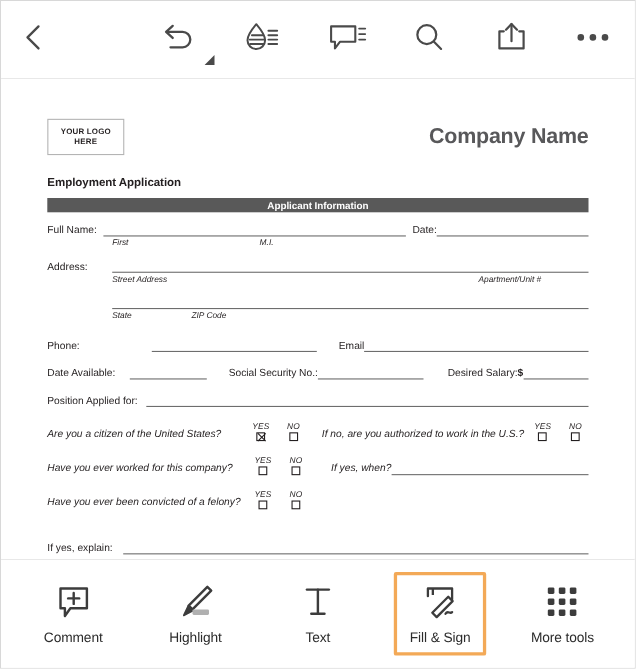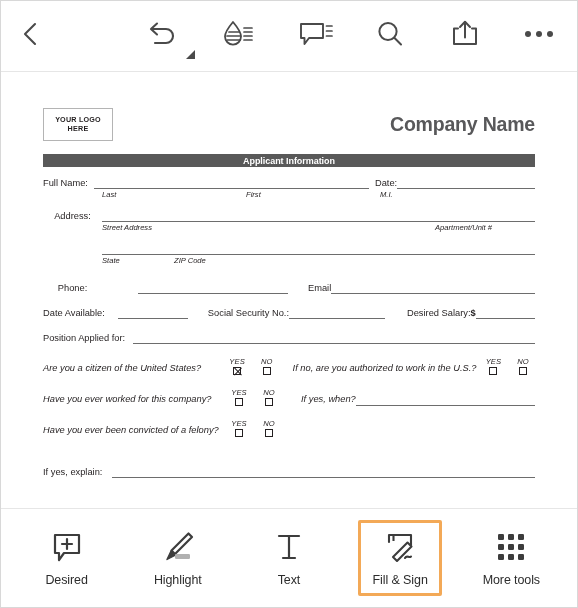--- a/index.html
+++ b/index.html
@@ -88,21 +88,21 @@
     height: 13px;
     background: #595959;
     color: #ffffff;
     font-size: 9px; font-weight: bold;
     display: flex; align-items: center; justify-content: center;
     letter-spacing: -.05px;
   }
 
   
   .row { display: flex; align-items: flex-end; }
-  .lbl { white-space: nowrap; color: #231f20; font-size: 9.3px; line-height: 11px; text-align: center; }
+  .lbl { white-space: nowrap; color: #231f20; font-size: 9.3px; line-height: 11px; }
   .rule {
     border-bottom: 1px solid #6d6d6d;
     height: 11px;
     flex: 1 1 auto;
   }
   .hint {
     font-style: italic; font-size: 7.6px; color: #231f20;
     line-height: 10px; white-space: nowrap;
   }
   .hints { display: flex; margin-top: 1px; }
@@ -240,34 +240,34 @@
     <div id="page">
 
       <div class="letterhead">
         <div class="logo-box">
           <span>YOUR LOGO</span>
           <span>HERE</span>
         </div>
         <div class="company-name">Company Name</div>
       </div>
 
+      <div class="doc-title">Employment Application</div>
 
       <div class="section-bar">Applicant Information</div>
 
       <div class="fullname-row">
         <span class="lbl">Full Name:</span>
         <span class="mini-gap"></span>
         <span class="rule" style="flex:0 0 275px"></span>
         <span class="mini-gap"></span>
         <span class="lbl">Date:</span>
         <span class="rule"></span>
       </div>
       <div class="hints">
         <span style="width:59px"></span>
-        <span class="hint" style="width:144px">Last</span>
         <span class="hint" style="width:134px">First</span>
         <span class="hint">M.I.</span>
       </div>
 
       <div class="addr-blk">
         <div class="row">
           <span class="lbl" style="width:59px">Address:</span>
           <span class="rule"></span>
         </div>
         <div class="hints">
@@ -377,21 +377,21 @@
   <div id="bottom-toolbar">
 
     <div class="tool">
       <span class="ticon">
         <svg width="32" height="32" viewBox="0 0 32 32" aria-hidden="true">
           <path d="M4 4 H28 V22 H13 L8 29 V22 H4 Z" fill="none" stroke="#3c3c3c" stroke-width="2.2" stroke-linejoin="round"></path>
           <line x1="16" y1="8" x2="16" y2="18" stroke="#3c3c3c" stroke-width="2.2" stroke-linecap="round"></line>
           <line x1="11" y1="13" x2="21" y2="13" stroke="#3c3c3c" stroke-width="2.2" stroke-linecap="round"></line>
         </svg>
       </span>
-      <span class="tlabel">Desired</span>
+      <span class="tlabel">Comment</span>
     </div>
 
     <div class="tool">
       <span class="ticon">
         <svg width="34" height="32" viewBox="0 0 34 32" aria-hidden="true">
           <path d="M27.5 2.5 L31 6 L14 23 L10.5 19.5 Z" fill="none" stroke="#3c3c3c" stroke-width="2.2" stroke-linejoin="round"></path>
           <path d="M10 20 L6 28.5 L13.8 24.5 Z" fill="#3c3c3c" stroke="#3c3c3c" stroke-width="1.4" stroke-linejoin="round"></path>
           <rect x="14" y="23" width="15" height="5" rx="1.2" fill="#b0b0b0"></rect>
         </svg>
       </span>

